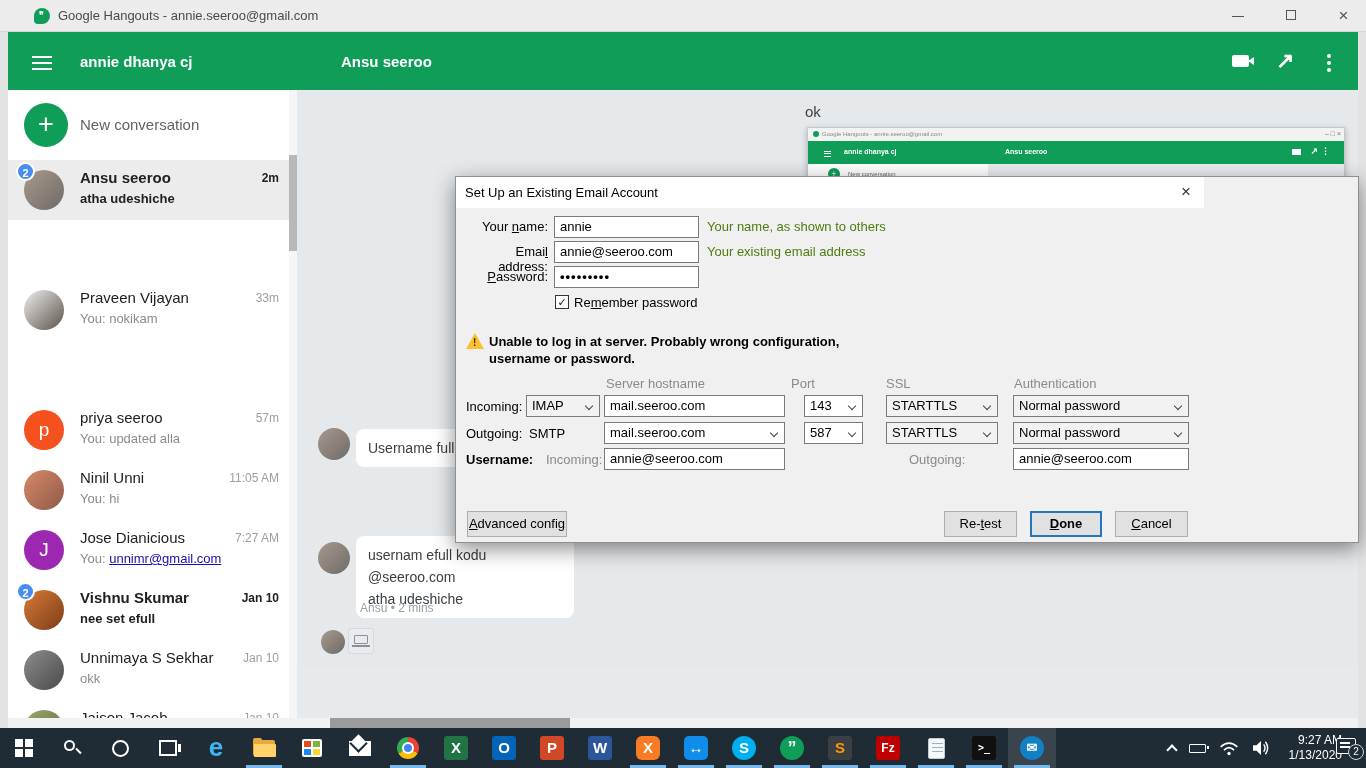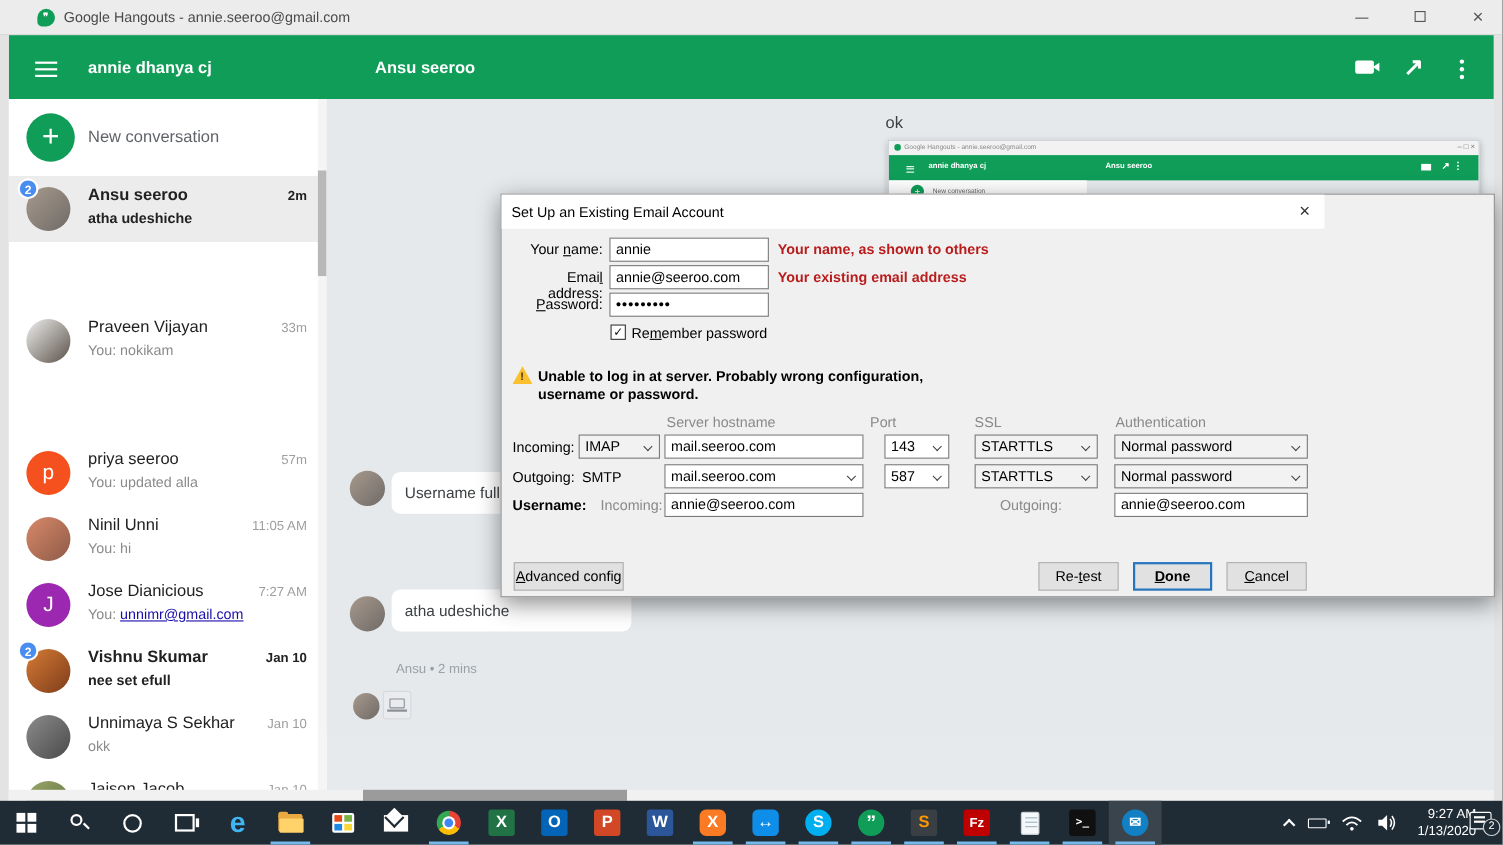--- a/index.html
+++ b/index.html
@@ -68,21 +68,21 @@
   .hscroll-handle { left:330px; top:718px; width:240px; height:10px; background:#9b9b9b; }
 
   
   #dialog { left:455px; top:176px; width:904px; height:367px; background:#f0f0f0; border:1px solid #8f8f8f; box-shadow:0 6px 20px rgba(0,0,0,.45); z-index:30; font-size:13px; color:#000; }
   #dlg-titlebar { left:0; top:0; width:748px; height:31px; background:#fff; }
   .dlg-title { left:9px; top:8px; font-size:13px; color:#000; }
   .dlg-close { right:6px; top:4px; width:24px; height:22px; text-align:center; line-height:22px; font-size:17px; color:#333; }
   .dlg-label { text-align:right; }
   .mn { text-decoration:underline; }
   .tbx { background:#fff; border:1px solid #7a7a7a; font-size:13px; padding:2px 5px; line-height:16px; overflow:hidden; white-space:nowrap; }
-  .hint { color:#b91c1c;font-weight:bold; }
+  .hint { color:#4d7c0f; }
   .cbx { width:14px; height:14px; background:#fff; border:1px solid #333; font-size:11px; line-height:13px; text-align:center; color:#111; }
   .warn-tri { width:0; height:0; border-left:9px solid transparent; border-right:9px solid transparent; border-bottom:16px solid #fbc02d; }
   .warn-ex { left:7px; top:4px; font-size:10px; font-weight:bold; color:#4a3000; }
   .bold { font-weight:bold; }
   .colhdr { color:#8a8a8a; }
   .combo { background:#f2f2f2; border:1px solid #7a7a7a; font-size:13px; padding:2px 18px 2px 5px; line-height:16px; white-space:nowrap; overflow:hidden; }
   .combo.white { background:#fff; }
   .carrow { position:absolute; right:7px; top:7px; width:6px; height:6px; border-right:1.5px solid #444; border-bottom:1.5px solid #444; transform:rotate(45deg); }
   .btn { background:#e1e1e1; border:1px solid #adadad; font-size:13px; text-align:center; line-height:23px; }
   .btn.default { border:2px solid #2675bf; line-height:21px; font-weight:bold; }
@@ -255,20 +255,21 @@
   </div>
 
   <div class="abs" id="chat">
     <div class="abs" style="left:508px;top:13px;font-size:15px;color:#3c4043">ok</div>
 
     <div class="abs msg-avatar" style="left: 21px; top: 338px; background: linear-gradient(135deg, rgb(168, 154, 142), rgb(111, 106, 102));"></div>
     <div class="abs bubble" style="left:59px;top:339px;width:140px;white-space:nowrap;overflow:hidden">Username full k</div>
 
     <div class="abs msg-avatar" style="left: 21px; top: 452px; background: linear-gradient(135deg, rgb(168, 154, 142), rgb(111, 106, 102));"></div>
     <div class="abs bubble" style="left:59px;top:446px;width:218px">
+      <div>usernam efull kodu @seeroo.com</div>
       <div>atha udeshiche</div>
     </div>
     <div class="abs msg-meta" style="left:63px;top:511px">Ansu • 2 mins</div>
 
     <div class="abs msg-avatar" style="left: 24px; top: 540px; width: 24px; height: 24px; background: linear-gradient(135deg, rgb(168, 154, 142), rgb(111, 106, 102));"></div>
     <div class="abs attach-tile" style="left:51px;top:538px">
       <div class="laptop"></div>
         <div class="laptop-base"></div>
     </div>
 

